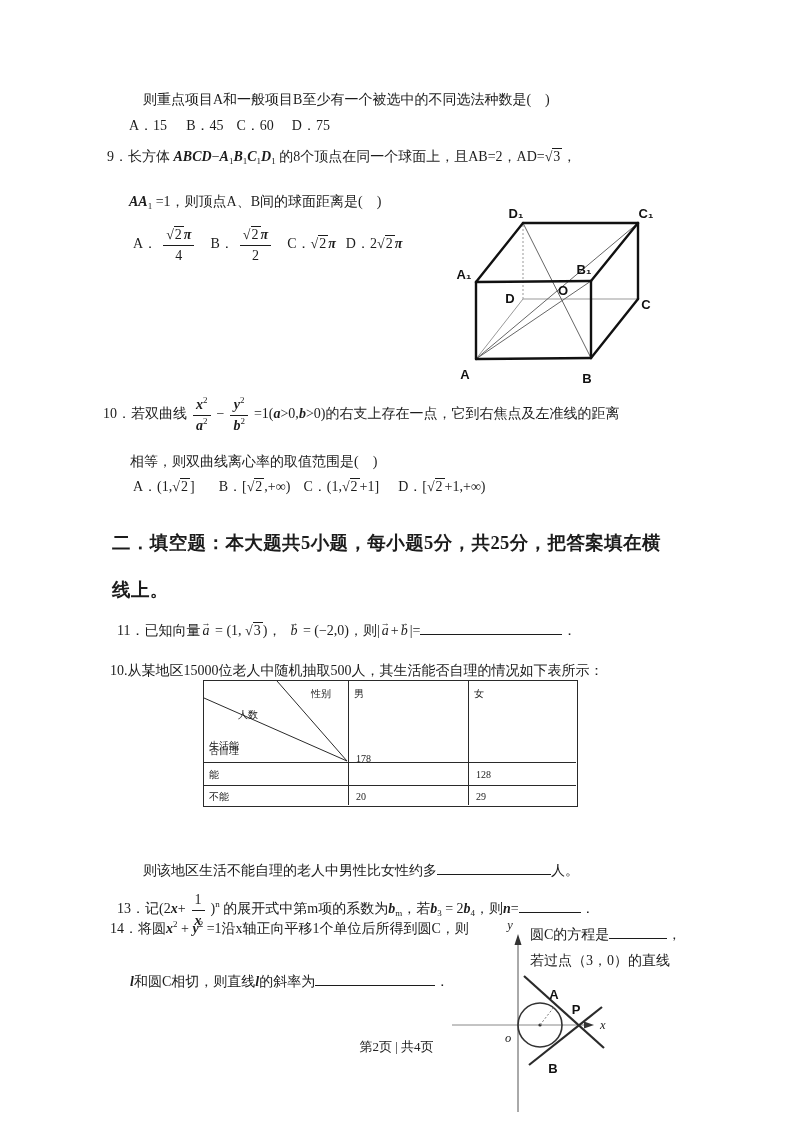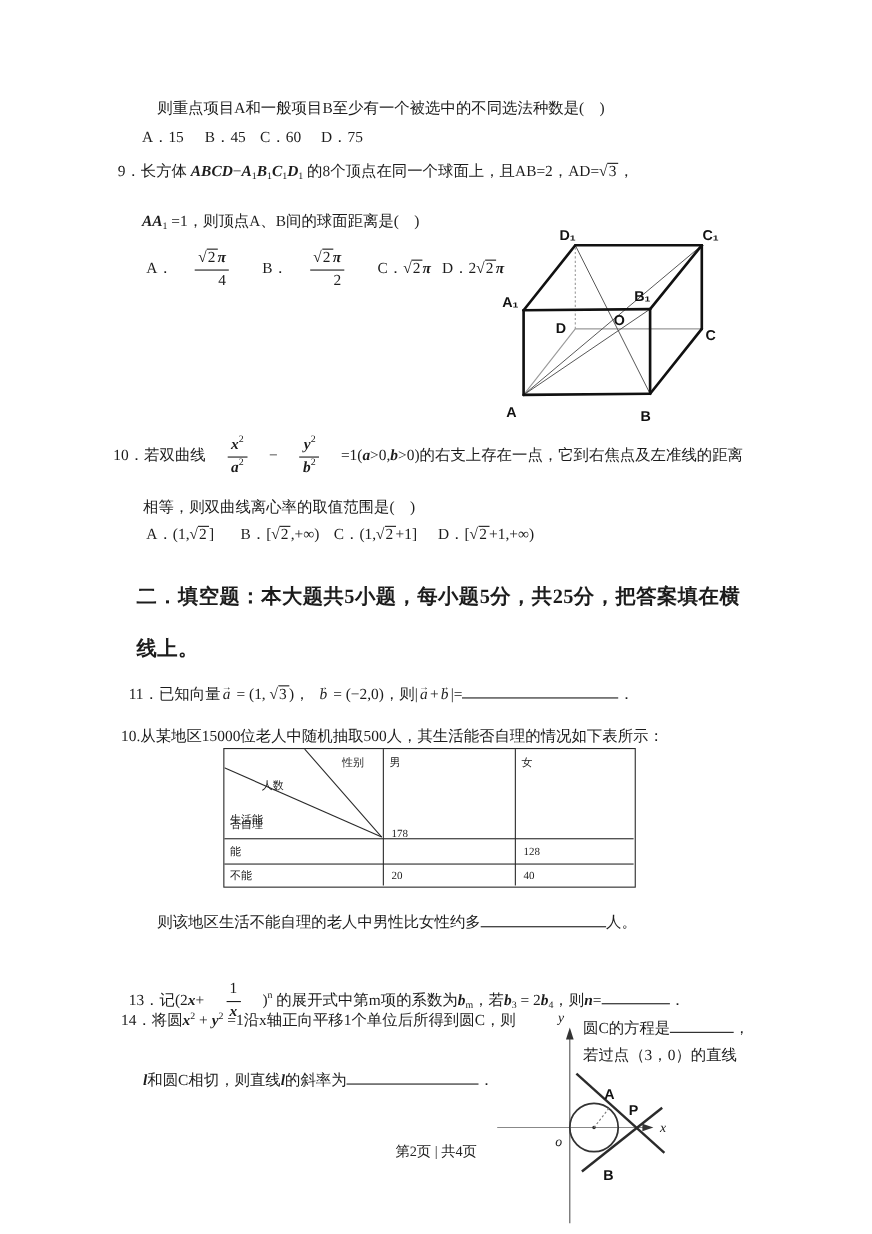--- a/index.html
+++ b/index.html
@@ -2,27 +2,27 @@
 <html><head>
 <meta charset="utf-8">
 <style>
   html,body{margin:0;padding:0;}
   body{
     width:793px;height:1122px;background:#ffffff;position:relative;
     font-family:"Liberation Serif","DejaVu Serif",serif;color:#1c1c1c;
     overflow:hidden;
   }
   .line{position:absolute;white-space:nowrap;font-size:14px;line-height:20px;}
-  .heading{font-weight:bold;font-size:18.5px;line-height:24px;letter-spacing:0.4px;margin-left:12px;}
+  .heading{font-weight:bold;font-size:18.5px;line-height:24px;letter-spacing:0.4px;}
   i{font-style:italic;font-weight:bold;}
   sup{font-size:9px;vertical-align:6px;line-height:0;}
   sub{font-size:9px;vertical-align:-3px;line-height:0;}
   .sqrt{white-space:nowrap;}
   .sqrt .radicand{border-top:1px solid #1c1c1c;padding:0 2px 0 1px;}
-  .frac{display:inline-block;vertical-align:middle;text-align:right;line-height:1;margin:0 20px;}
+  .frac{display:inline-block;vertical-align:middle;text-align:center;line-height:1;margin:0 6px;}
   .frac .num{display:block;padding:2px 3px 3px;border-bottom:1px solid #1c1c1c;}
   .frac .den{display:block;padding:3px 3px 1px;}
   .vec{position:relative;display:inline-block;font-style:italic;margin:0 2px;}
   .vec .arr{position:absolute;top:-8px;left:50%;transform:translateX(-50%);font-size:9px;font-style:normal;}
   .blank{display:inline-block;border-bottom:1px solid #1c1c1c;height:14px;}
   .hsp{display:inline-block;height:1px;}
   .tbl{position:absolute;left:203px;top:680px;width:375px;height:127px;
        border:1.5px solid #2a2a2a;box-sizing:border-box;}
   .tline{position:absolute;background:#2a2a2a;}
   .tcell{position:absolute;font-size:10px;line-height:20px;white-space:nowrap;}
@@ -98,24 +98,24 @@
   <span class="tcell" style="left:34px;top:24px">人数</span>
   <span class="tcell" style="left:5px;top:55px">生活能</span>
   <span class="tcell" style="left:5px;top:60px">否自理</span>
   <span class="tcell" style="left:150px;top:3px">男</span>
   <span class="tcell" style="left:270px;top:3px">女</span>
   <span class="tcell" style="left:5px;top:84px">能</span>
   <span class="tcell" style="left:152px;top:68px">178</span>
   <span class="tcell" style="left:272px;top:84px">128</span>
   <span class="tcell" style="left:5px;top:106px">不能</span>
   <span class="tcell" style="left:152px;top:106px">20</span>
-  <span class="tcell" style="left:272px;top:106px">40</span>
+  <span class="tcell" style="left:272px;top:106px">29</span>
 </div>
 
-<div class="line" style="left:143px;top:828px">则该地区生活不能自理的老人中男性比女性约多<span class="blank" style="width: 114px;"></span>人。</div>
+<div class="line" style="left:143px;top:860px">则该地区生活不能自理的老人中男性比女性约多<span class="blank" style="width: 114px;"></span>人。</div>
 
 <div class="line" style="left:117px;top:891px">13．记(2<i>x</i>+<span class="frac"><span class="num">1</span><span class="den"><i>x</i></span></span>)<sup>n</sup> 的展开式中第m项的系数为<i>b</i><sub>m</sub>，若<i>b</i><sub>3</sub> = 2<i>b</i><sub>4</sub>，则<i>n</i>=<span class="blank" style="width: 62px;"></span>．</div>
 
 <div class="line" style="left:110px;top:919px">14．将圆<i>x</i><sup>2</sup> + <i>y</i><sup>2</sup> =1沿x轴正向平移1个单位后所得到圆C，则</div>
 <div class="line" style="left:530px;top:924px">圆C的方程是<span class="blank" style="width: 58px;"></span>，</div>
 <div class="line" style="left:530px;top:951px">若过点（3，0）的直线</div>
 <div class="line" style="left:130px;top:971px"><i>l</i>和圆C相切，则直线<i>l</i>的斜率为<span class="blank" style="width: 120px;"></span>．</div>
 
 <svg class="diagram" style="left:448px;top:915px" width="177" height="200" viewBox="0 0 177 200">
   <line x1="70" y1="23" x2="70" y2="197" stroke="#555" stroke-width="1"></line>

